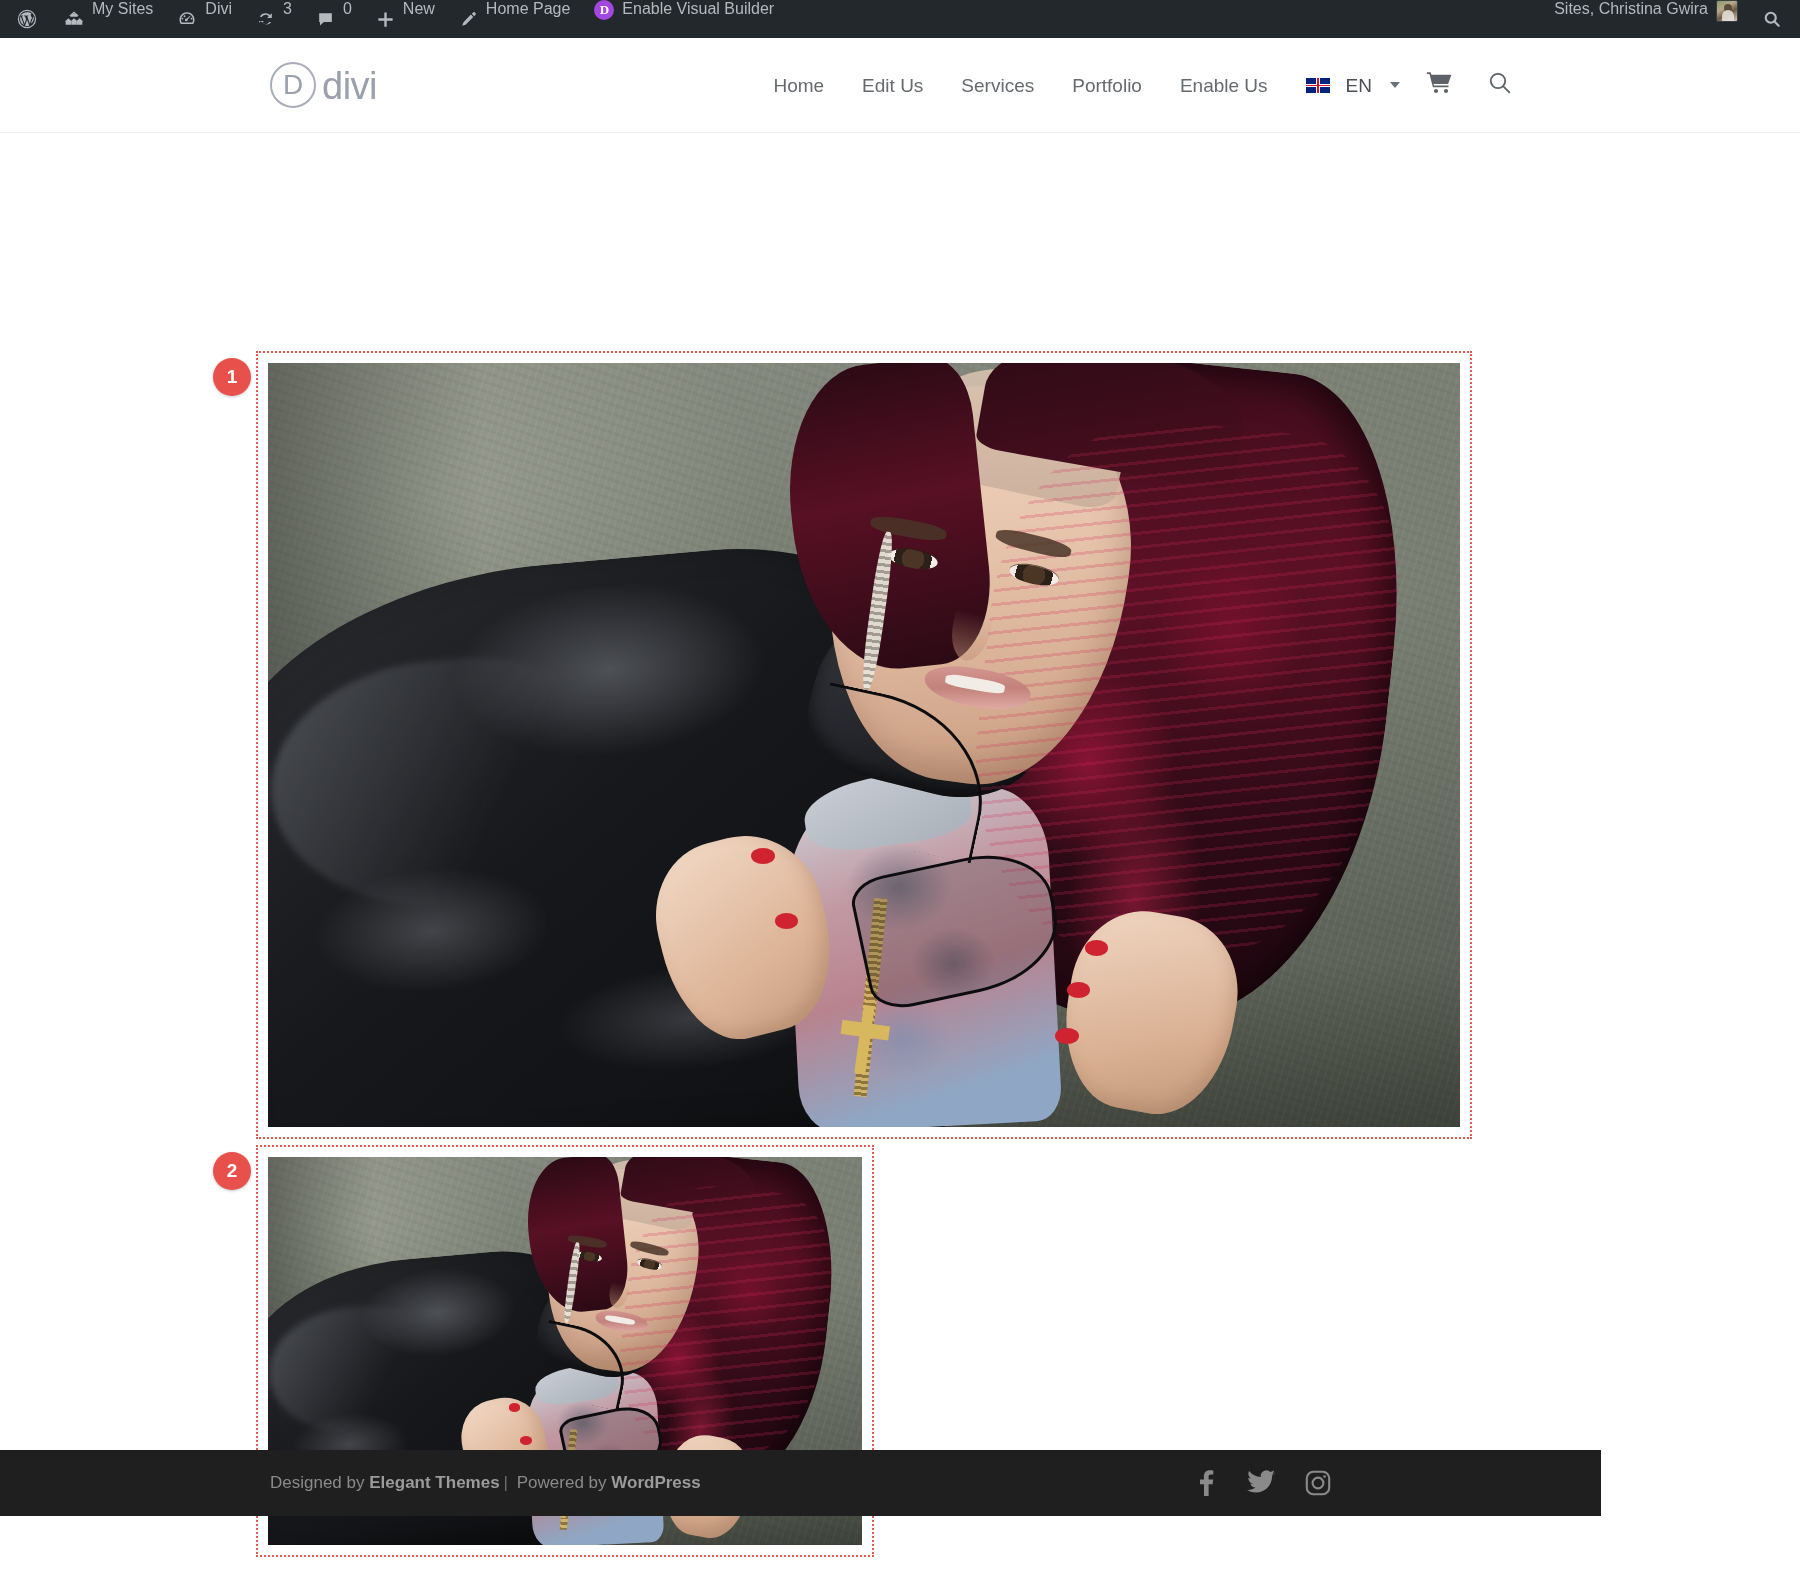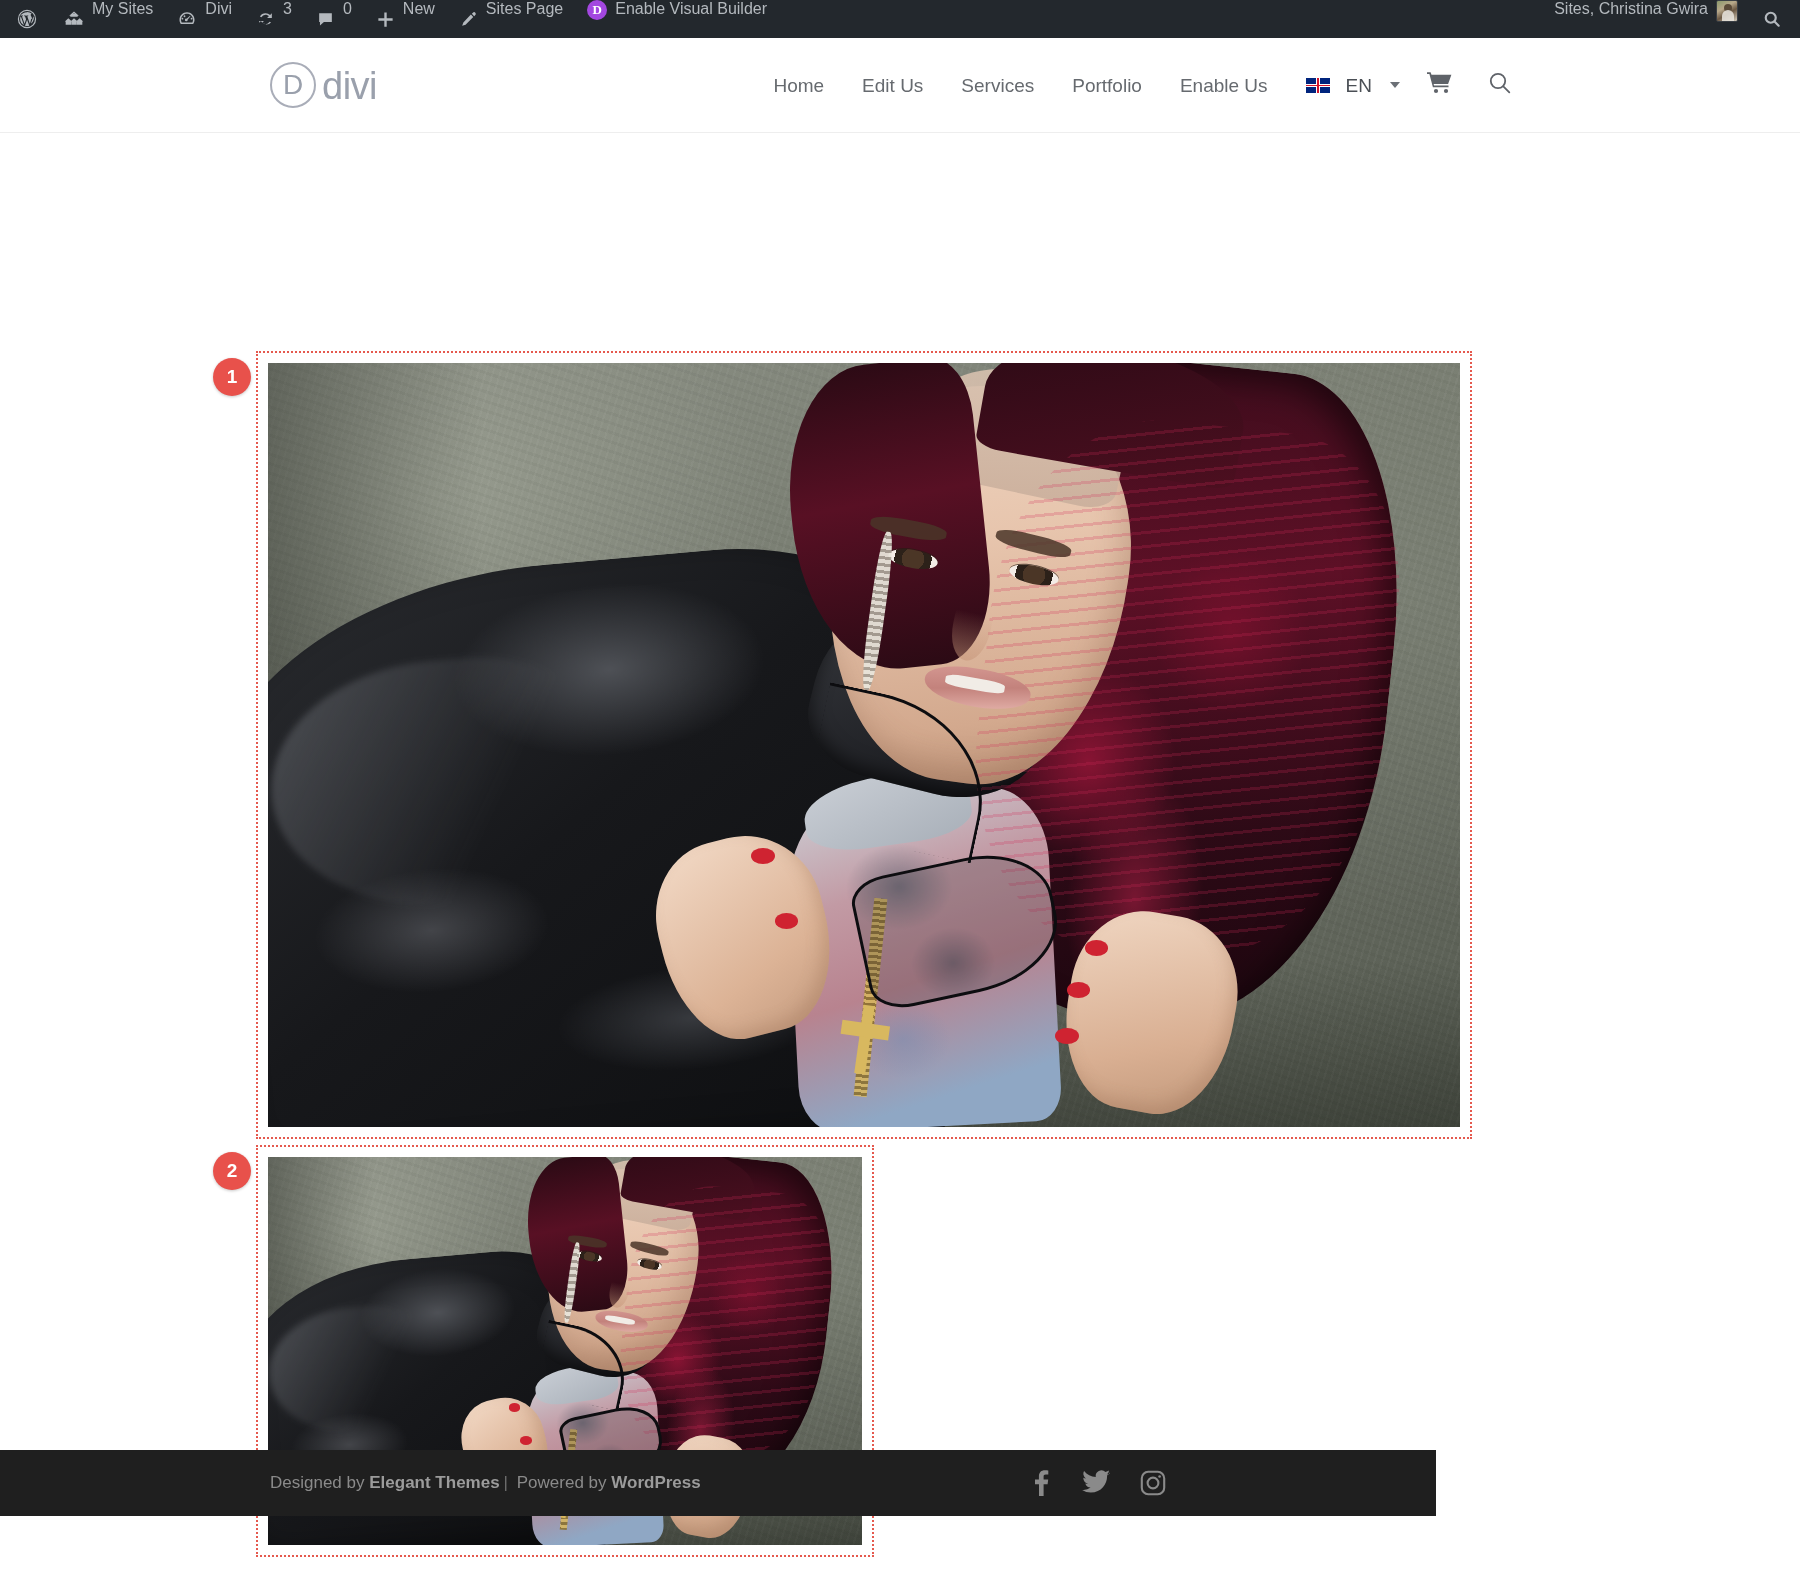--- a/index.html
+++ b/index.html
@@ -492,21 +492,21 @@
   .cross::before, .cross::after {
     content: ""; position: absolute; background: #d8b85f;
   }
   .cross::before { left: 40%; top: 0; width: 22%; height: 100%; }
   .cross::after  { left: 0; top: 26%; width: 100%; height: 20%; }
 
   
   .site-footer {
     position: absolute;
     left: 0; bottom: 0;
-    width: 1436px;
+    width: 1601px;
     height: 66px;
     background: #1f1f1f;
     display: flex;
     align-items: center;
     padding: 0 270px;
   }
   .footer-credit {
     font-size: 17px;
     color: #8a8a8a;
   }
@@ -579,21 +579,21 @@
       </span>
       <span class="lbl">New</span>
     </div>
 
     <div class="ab-item">
       <span class="ab-icon">
         <svg width="19" height="19" viewBox="0 0 24 24" fill="#b4b9be">
           <path d="M17.6 3.4a2.1 2.1 0 013 3l-1.4 1.4-3-3 1.4-1.4zM15 5.8l3 3L8.3 18.5 4 20l1.5-4.3L15 5.8z"></path>
         </svg>
       </span>
-      <span class="lbl">Sites Page</span>
+      <span class="lbl">Home Page</span>
     </div>
 
     <div class="ab-item">
       <span class="vb-badge">D</span>
       <span class="lbl">Enable Visual Builder</span>
     </div>
   </div>
 
   <div class="ab-right">
     <div class="ab-item">

